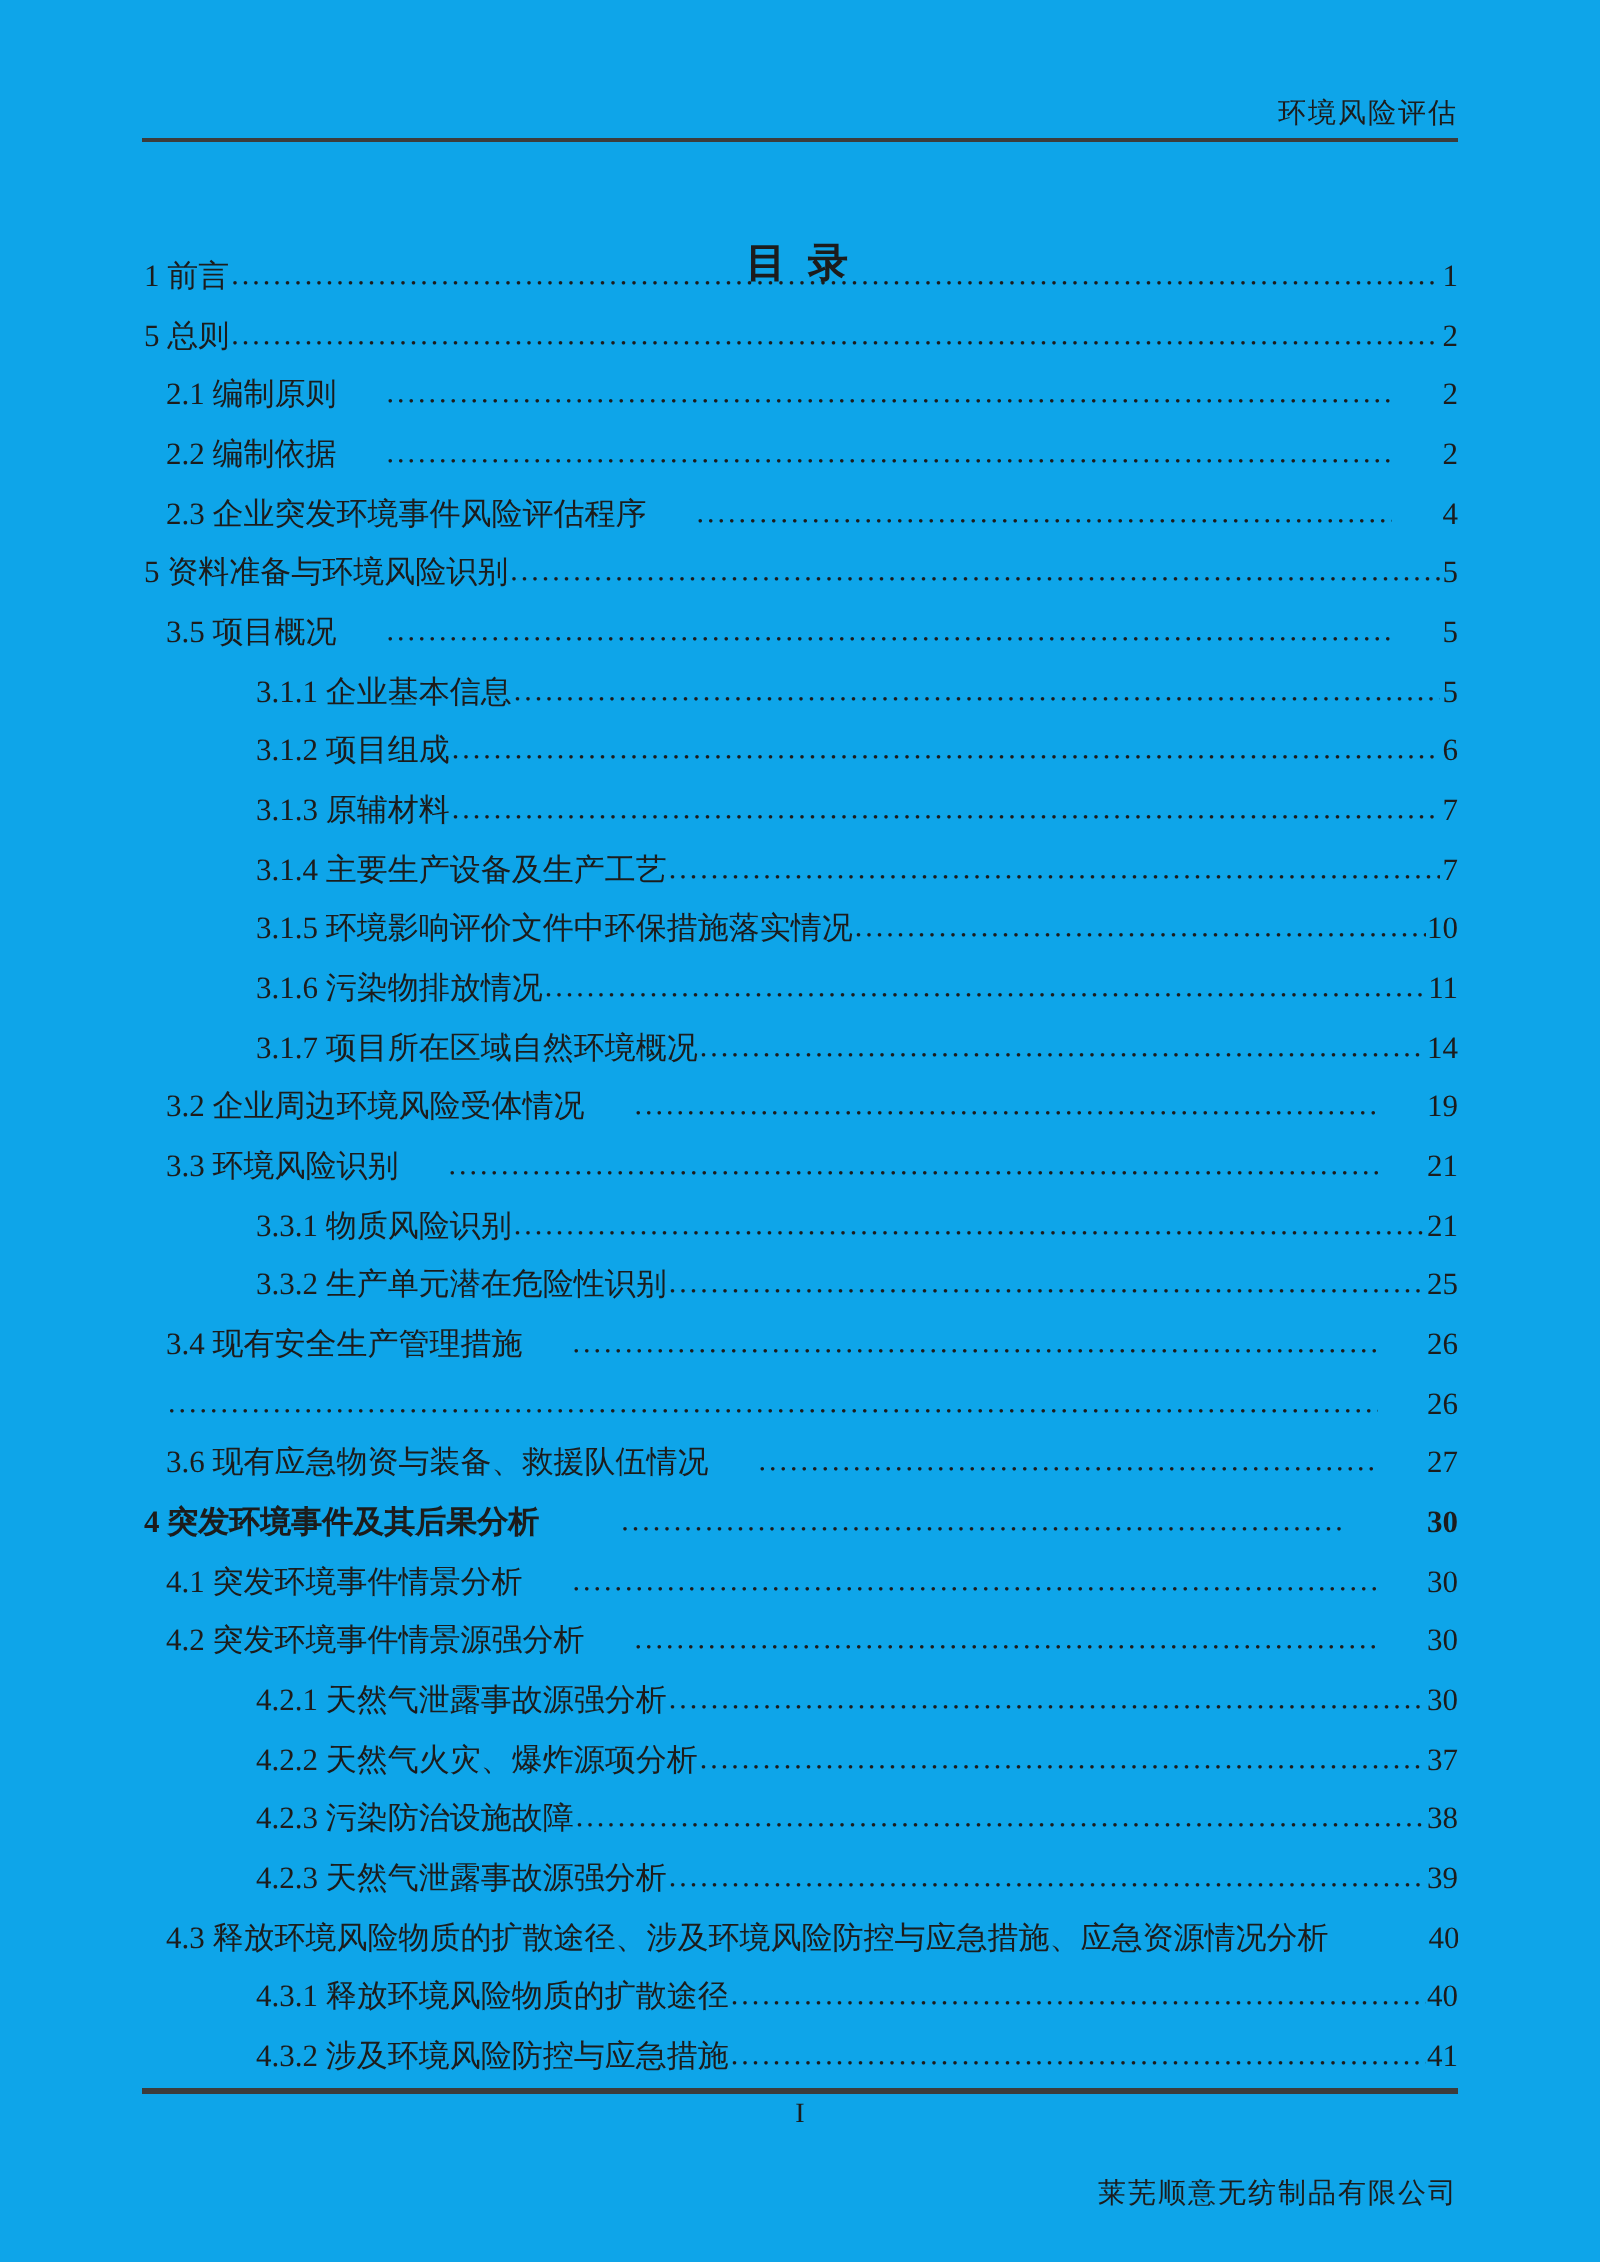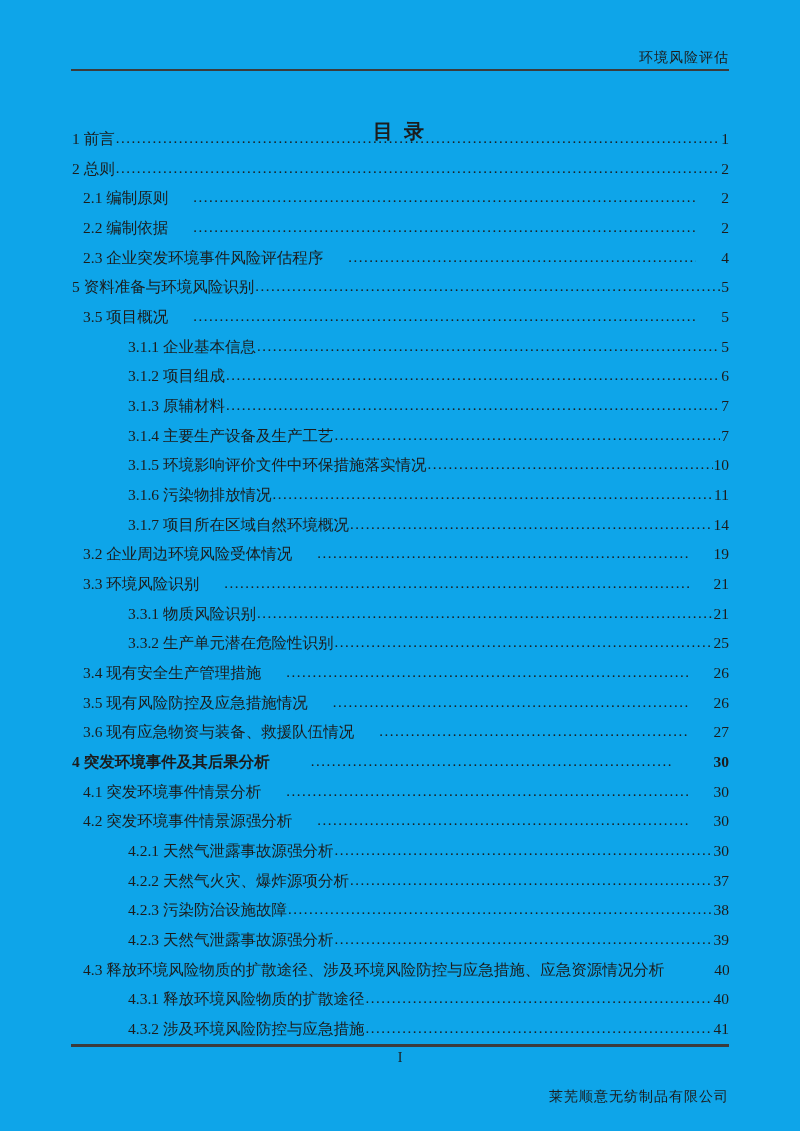--- a/index.html
+++ b/index.html
@@ -104,21 +104,21 @@
   <div class="doc-title">目  录</div>
 
   <div class="toc" id="toc-list">
     <div class="toc-row lv1">
       <span class="toc-label">1 前言</span>
       <span class="toc-dots">................................................................................................................................................................................................................................................................................................................................................................................................................</span>
       <span class="toc-page">1</span>
     </div>
 
     <div class="toc-row lv1">
-      <span class="toc-label">2 总则</span>
+      <span class="toc-label">5 总则</span>
       <span class="toc-dots">................................................................................................................................................................................................................................................................................................................................................................................................................</span>
       <span class="toc-page">2</span>
     </div>
 
     <div class="toc-row lv2">
       <span class="toc-label">2.1 编制原则</span>
       <span class="toc-dots">................................................................................................................................................................................................................................................................................................................................................................................................................</span>
       <span class="toc-page">2</span>
     </div>
 
@@ -212,21 +212,20 @@
       <span class="toc-page">25</span>
     </div>
 
     <div class="toc-row lv2">
       <span class="toc-label">3.4 现有安全生产管理措施</span>
       <span class="toc-dots">................................................................................................................................................................................................................................................................................................................................................................................................................</span>
       <span class="toc-page">26</span>
     </div>
 
     <div class="toc-row lv2">
-      <span class="toc-label">3.5 现有风险防控及应急措施情况</span>
       <span class="toc-dots">................................................................................................................................................................................................................................................................................................................................................................................................................</span>
       <span class="toc-page">26</span>
     </div>
 
     <div class="toc-row lv2">
       <span class="toc-label">3.6 现有应急物资与装备、救援队伍情况</span>
       <span class="toc-dots">................................................................................................................................................................................................................................................................................................................................................................................................................</span>
       <span class="toc-page">27</span>
     </div>
 

